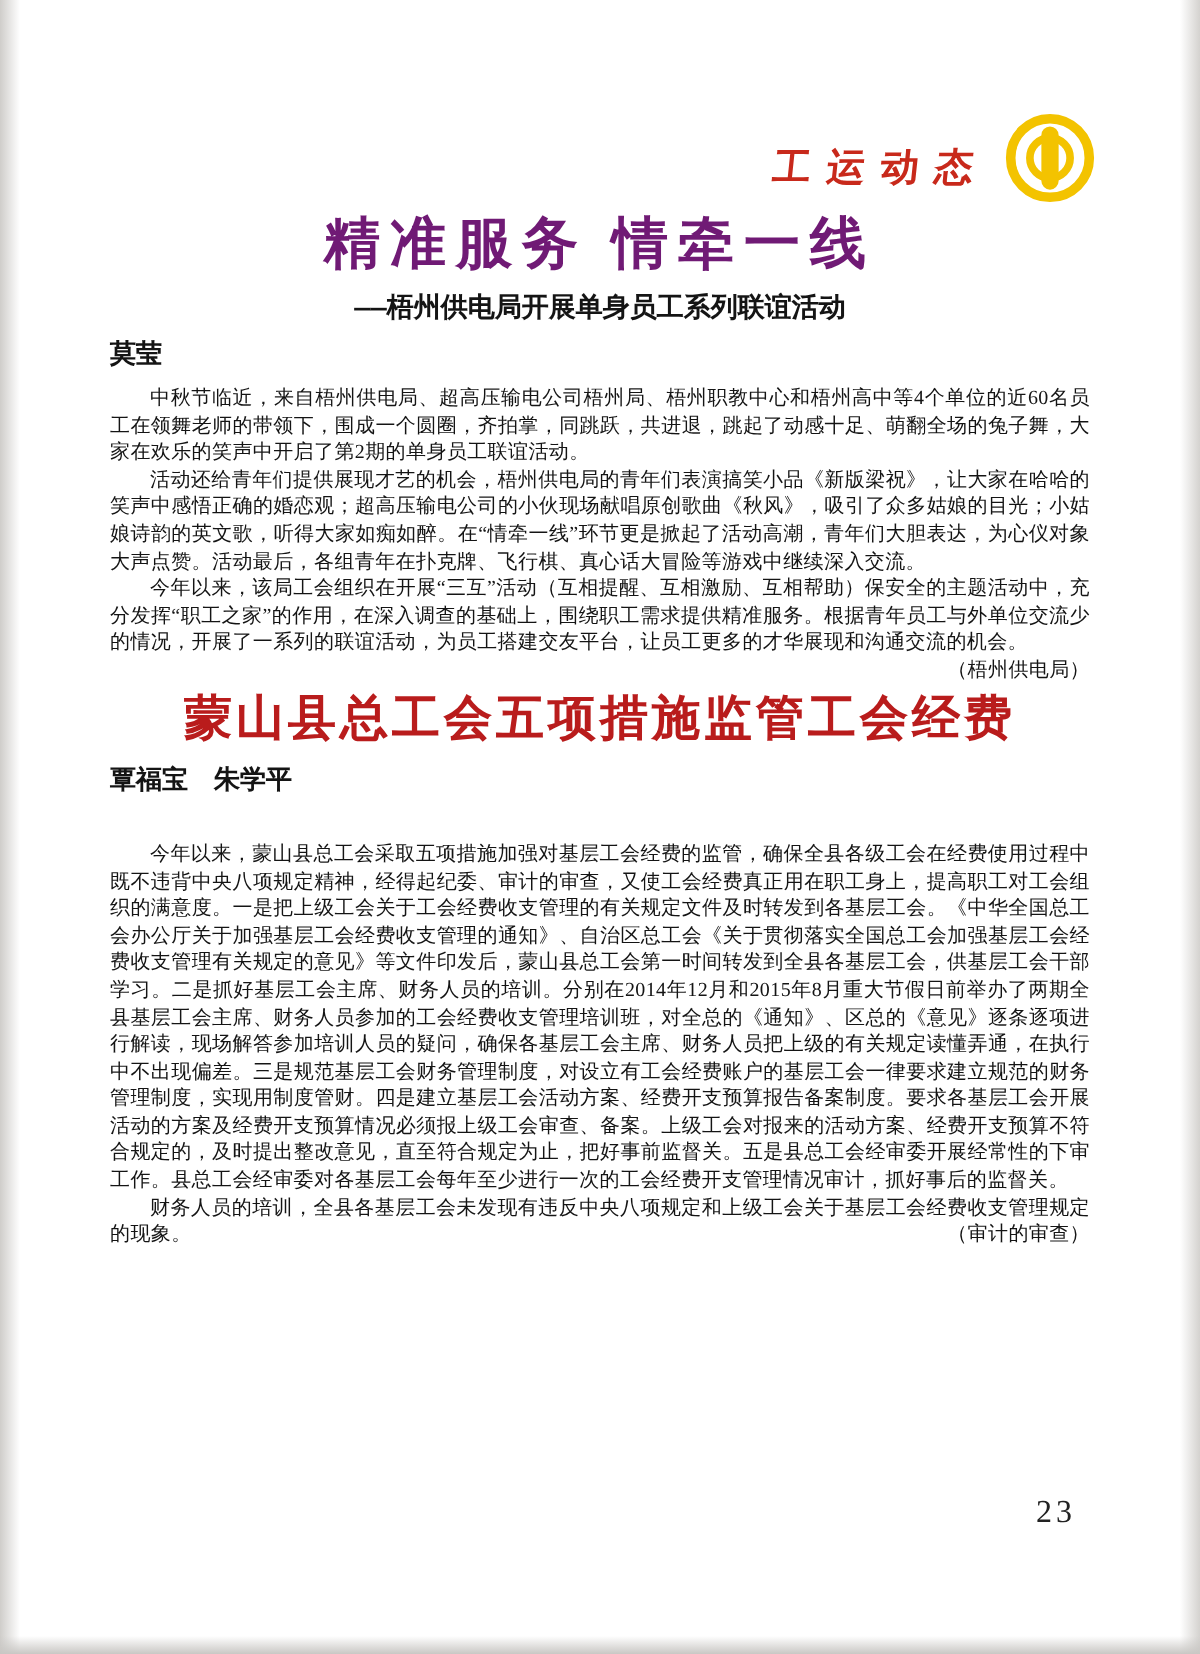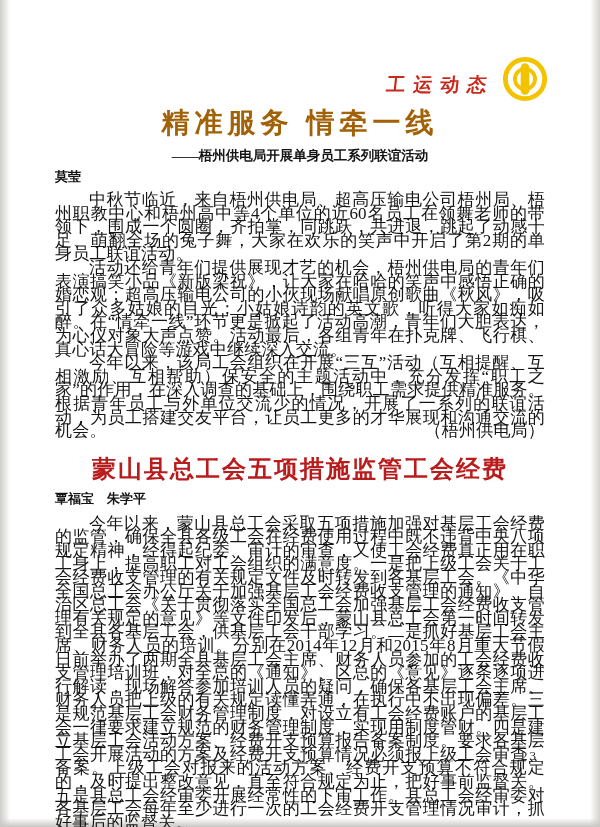--- a/index.html
+++ b/index.html
@@ -22,45 +22,45 @@
     font-size:19px;letter-spacing:8px;transform:skewX(-6deg);
     color:#c8291b;white-space:nowrap;line-height:1;padding-top:10px;
   }
   .logo{display:block;}
   .logo svg{display:block;width:46px;height:46px;}
 
   .content{position:absolute;left:55px;top:106px;width:490px;}
 
   .title1{
     margin:0 0 8px 0;text-align:center;
-    font-family:Liberation Sans, sans-serif;font-weight:bold;
-    font-size:28px;letter-spacing:5px;line-height:34px;color:#a16207;
+    font-family:Liberation Serif, serif;font-weight:bold;
+    font-size:28px;letter-spacing:5px;line-height:34px;color:#701a75;
   }
   .subtitle{
-    text-align:center;font-family:Liberation Serif, serif;
+    text-align:center;font-family:Liberation Mono, monospace;
     font-weight:bold;font-size:13.5px;line-height:15px;margin-bottom:7px;
   }
   .byline{
     text-align:left;font-family:"Liberation Sans","DejaVu Sans",sans-serif;
     font-weight:bold;font-size:13px;line-height:14px;margin-bottom:9px;
   }
   .body p{
     margin:0;text-indent:2em;text-align:justify;
-    font-size:17px;line-height:13.6px;letter-spacing:.2px;
+    font-size:10px;line-height:13.6px;letter-spacing:.2px;
   }
   .attrib{float:right;text-indent:0;}
   .title2{
     margin:17px 0 9px 0;text-align:center;
     font-family:"Liberation Sans","DejaVu Sans",sans-serif;font-weight:bold;
     font-size:24px;letter-spacing:2px;line-height:28px;color:#b91c1c;
   }
-  .byline2{margin-bottom:11px;}
+  .byline2{margin-bottom:24px;}
   .pageno{
     position:absolute;right:62px;top:748px;
-    font-size:13px;letter-spacing:2px;color:#222;
+    font-size:16px;letter-spacing:2px;color:#222;
     font-family:"Liberation Serif","DejaVu Serif",serif;
   }
 </style>
 </head>
 <body>
 
 <div class="page">
   <div class="edge-left"></div>
   <div class="edge-right"></div>
   <div class="edge-bottom"></div>

